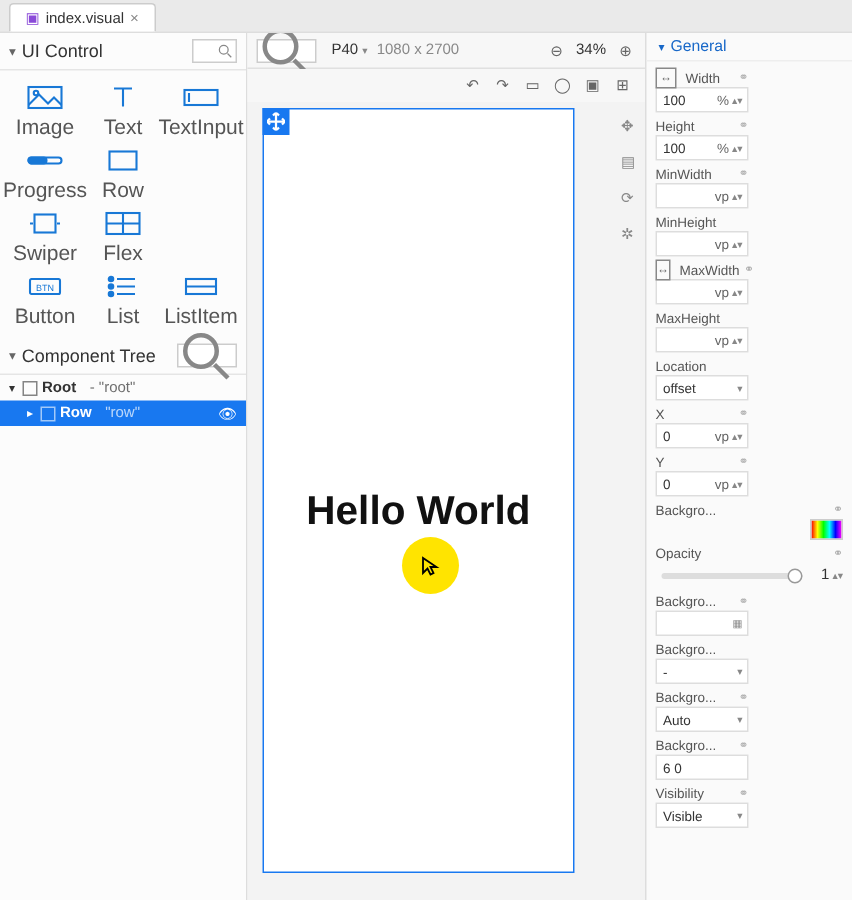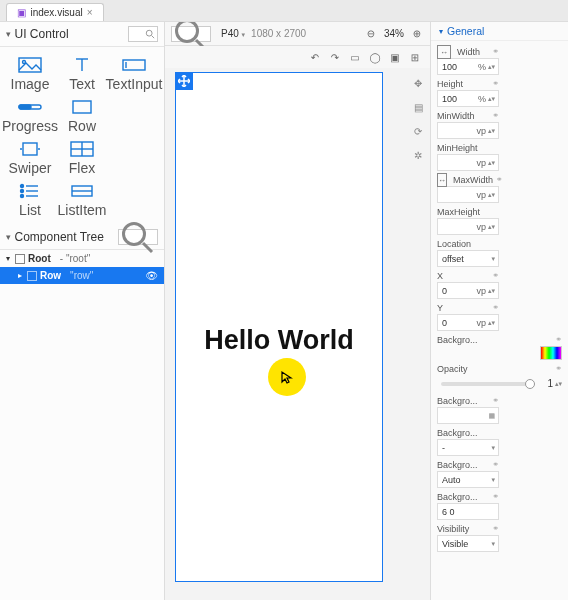--- a/index.html
+++ b/index.html
@@ -156,20 +156,29 @@
                 <line x1="12" y1="1" x2="12" y2="15"></line>
               </svg>
             </div>
             <div class="plabel">Flex</div>
           </div>
       </div>
       <div class="prow">
         <div class="pitem">
             <div class="picon">
               <svg viewBox="0 0 24 16">
+                <rect x="2" y="3" width="20" height="10" rx="1"></rect>
+                <text x="12" y="11" text-anchor="middle" font-size="6" fill="#1878d6" stroke="none">BTN</text>
+              </svg>
+            </div>
+            <div class="plabel">Button</div>
+          </div>
+        <div class="pitem">
+            <div class="picon">
+              <svg viewBox="0 0 24 16">
                 <circle cx="4" cy="3" r="1.5" fill="#1878d6"></circle>
                 <line x1="8" y1="3" x2="20" y2="3"></line>
                 <circle cx="4" cy="8" r="1.5" fill="#1878d6"></circle>
                 <line x1="8" y1="8" x2="20" y2="8"></line>
                 <circle cx="4" cy="13" r="1.5" fill="#1878d6"></circle>
                 <line x1="8" y1="13" x2="20" y2="13"></line>
               </svg>
             </div>
             <div class="plabel">List</div>
           </div>

